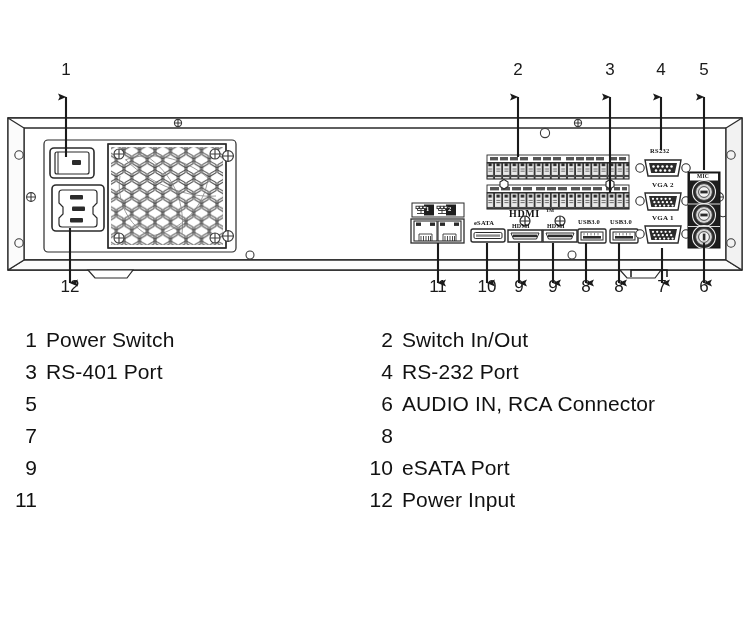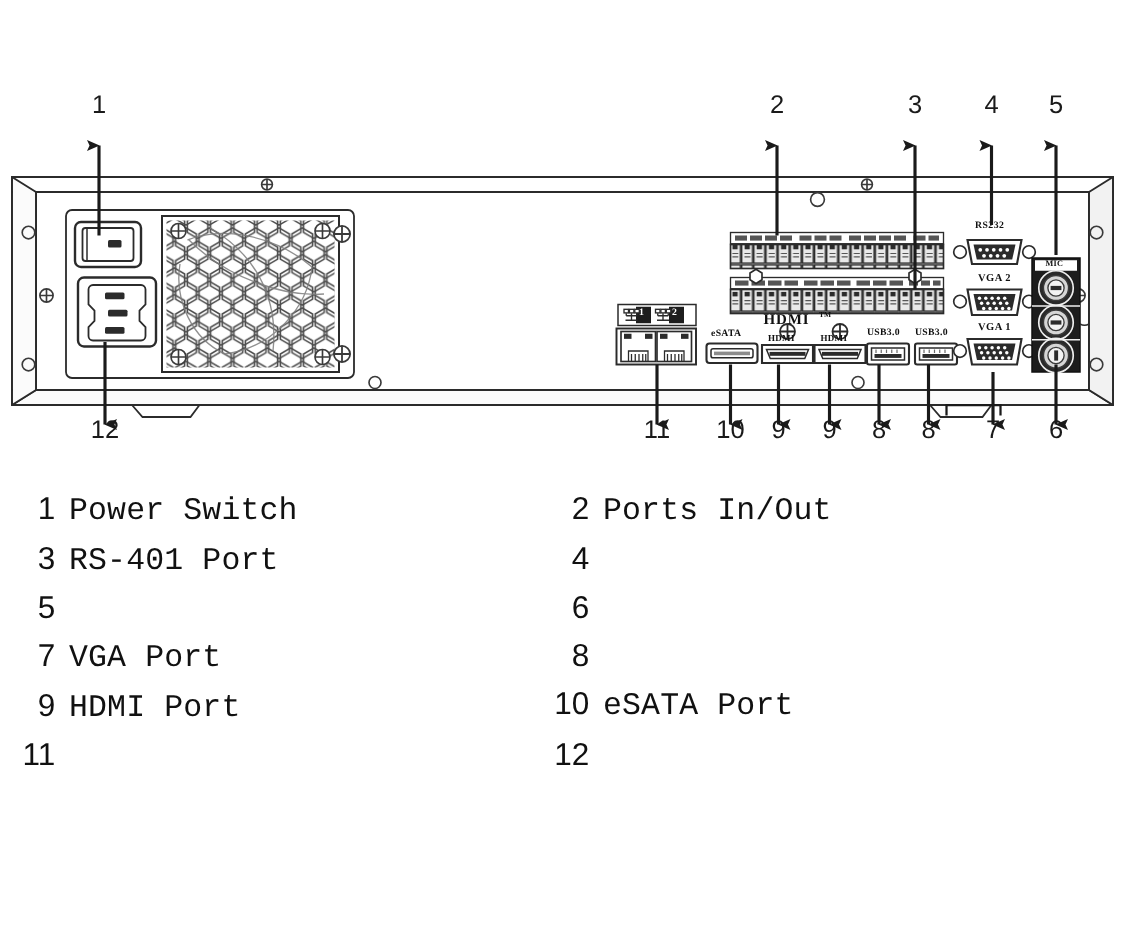--- a/index.html
+++ b/index.html
@@ -51,21 +51,21 @@
     color: #111111;
     letter-spacing: .1px;
   }
   .legend-item .num {
     width: 46px;
     text-align: right;
     padding-right: 9px;
     flex: none;
   }
   .legend-col-right .num { width: 50px; }
-  .legend-item .lbl { white-space: nowrap; font-family: Liberation Mono, monospace; }
+  .legend-item .lbl { white-space: nowrap; }
 
   
   .panel-txt {
     position: absolute;
     font-family: Liberation Serif, serif;
     font-weight: bold;
     color: #111;
     white-space: nowrap;
     line-height: 1;
   }
@@ -484,47 +484,48 @@
         </div>
         <div class="legend-item">
           <span class="num">3</span>
           <span class="lbl">RS-401 Port</span>
         </div>
         <div class="legend-item">
           <span class="num">5</span>
         </div>
         <div class="legend-item">
           <span class="num">7</span>
-          <span class="lbl">VGA Port</span>
         </div>
         <div class="legend-item">
           <span class="num">9</span>
-          <span class="lbl">HDMI Port</span>
         </div>
         <div class="legend-item">
           <span class="num">11</span>
         </div>
       </div>
     <div class="legend-col-right" style="display: grid; row-gap: 8px;">
         <div class="legend-item">
           <span class="num">2</span>
-          <span class="lbl">Ports In/Out</span>
+          <span class="lbl">Switch In/Out</span>
         </div>
         <div class="legend-item">
           <span class="num">4</span>
+          <span class="lbl">RS-232 Port</span>
         </div>
         <div class="legend-item">
           <span class="num">6</span>
+          <span class="lbl">AUDIO IN, RCA Connector</span>
         </div>
         <div class="legend-item">
           <span class="num">8</span>
         </div>
         <div class="legend-item">
           <span class="num">10</span>
           <span class="lbl">eSATA Port</span>
         </div>
         <div class="legend-item">
           <span class="num">12</span>
+          <span class="lbl">Power Input</span>
         </div>
       </div>
   </div>
 
 </div>
 
 </body></html>

